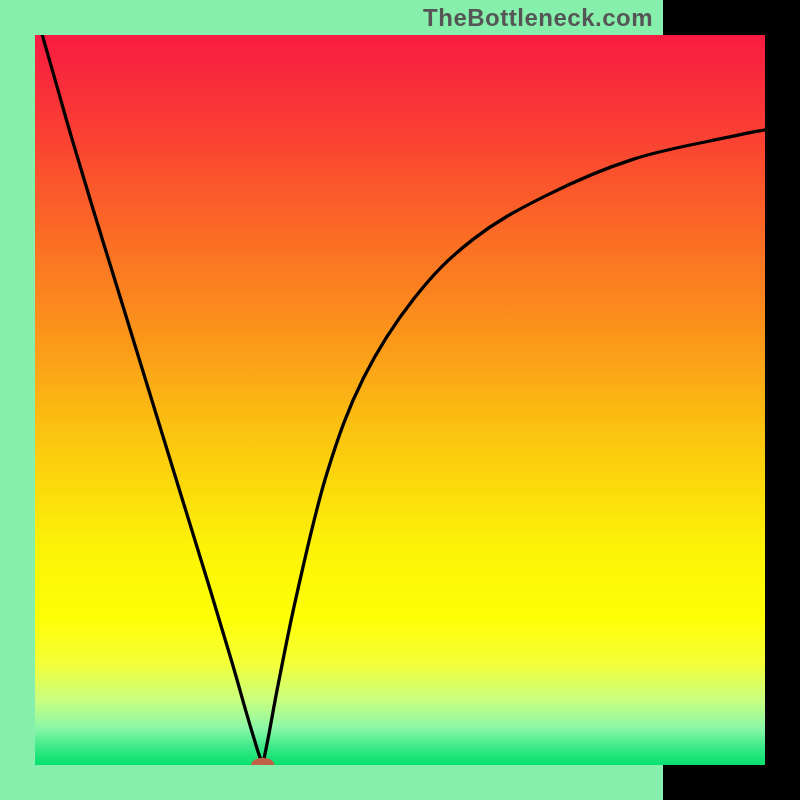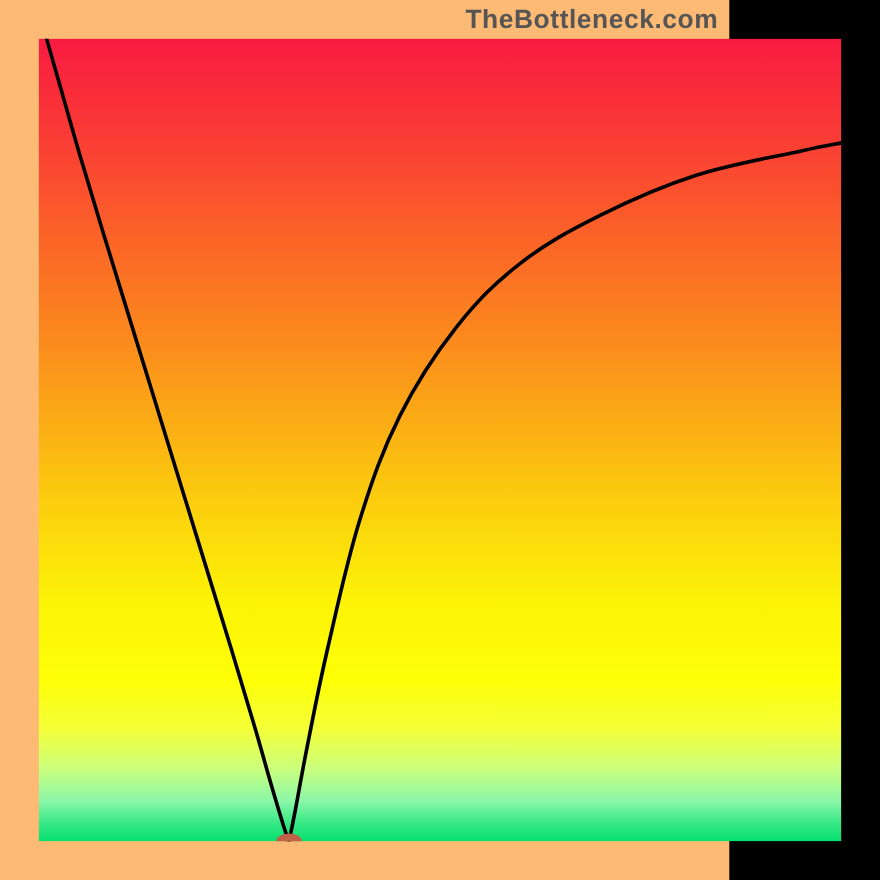--- a/index.html
+++ b/index.html
@@ -8,21 +8,21 @@
     width: 800px;
     height: 800px;
     overflow: hidden;
     background: #000;
     font-family: Arial, Helvetica, sans-serif;
   }
   .frame {
     position: relative;
     width: 663px;
     height: 800px;
-    background: #fdba74;
+    background: #86efac;
   }
   .watermark {
     position: absolute;
     top: 4px;
     right: 10px;
     font-size: 24px;
     font-weight: bold;
     color: #555;
     letter-spacing: 0.5px;
     z-index: 10;

